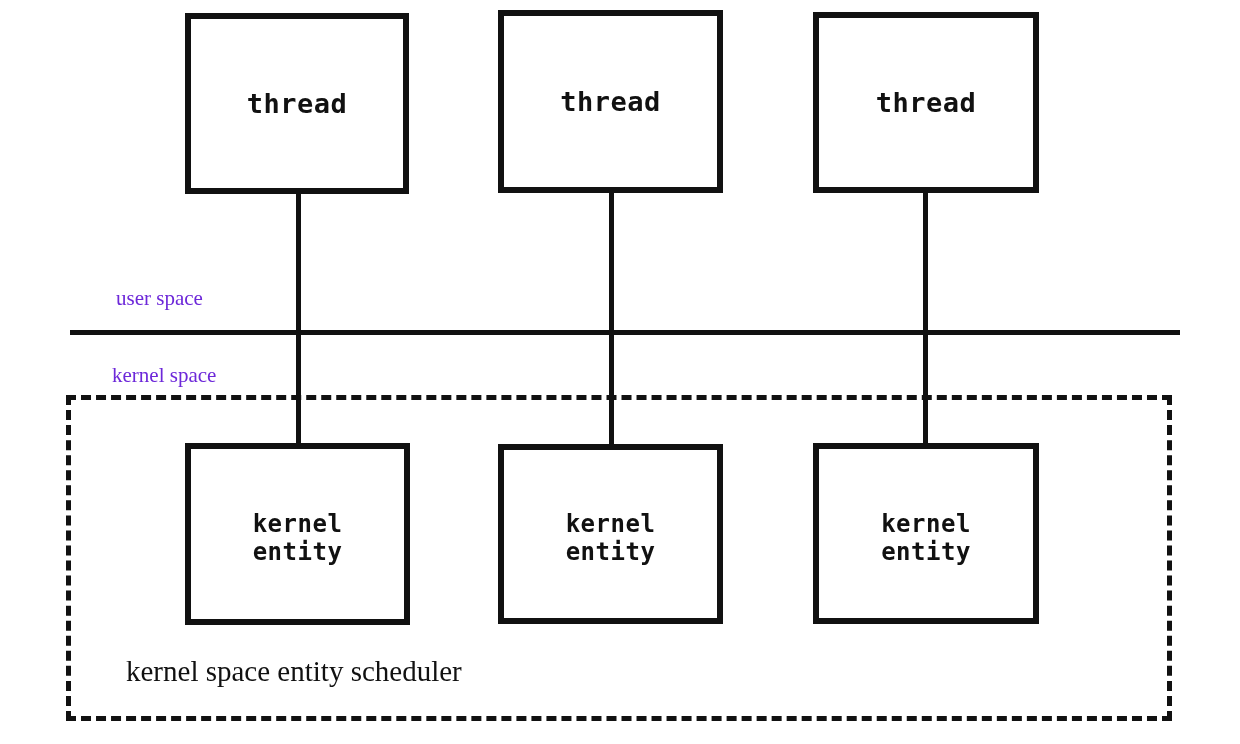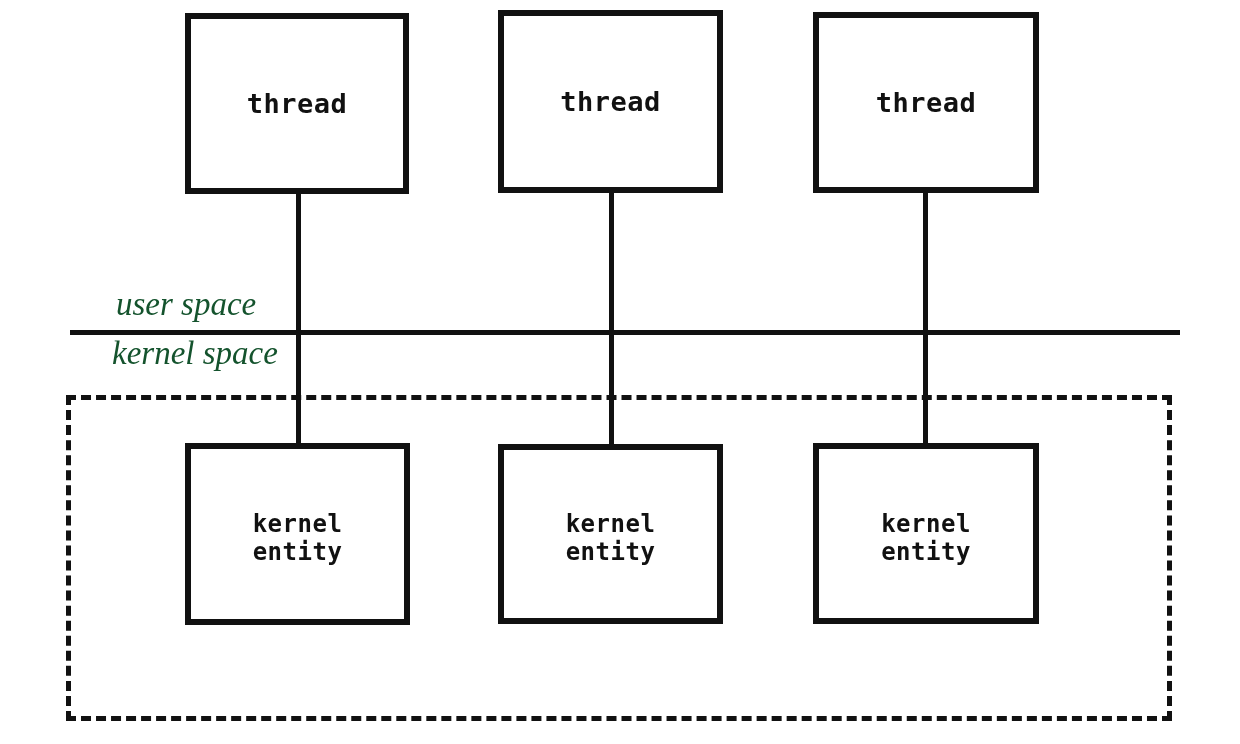--- a/index.html
+++ b/index.html
@@ -55,26 +55,25 @@
     position: absolute;
     height: 5px;
     background: #111111;
     z-index: 2;
   }
 
   
   .space-label {
     position: absolute;
     font-family: "Liberation Serif", serif;
-    font-size: 33px;
-    color: #14532d;
+    font-size: 21px;
+    color: #6d28d9;
     white-space: nowrap;
     z-index: 4;
     background: transparent;
-    font-style: italic;
   }
 
   
   .scheduler-region {
     position: absolute;
     box-sizing: border-box;
     border: 5px dashed #111111;
     background: transparent;
     z-index: 0;
   }
@@ -117,16 +116,17 @@
   <div class="node-box" style="left:498px; top:444px; width:225px; height:180px;">
     <span class="node-label small">kernel
 entity</span>
   </div>
   <div class="node-box" style="left:813px; top:443px; width:226px; height:181px;">
     <span class="node-label small">kernel
 entity</span>
   </div>
 
   <div class="space-label" style="left:116px; top:286px;">user space</div>
-  <div class="space-label" style="left:112px; top:335px;">kernel space</div>
+  <div class="space-label" style="left:112px; top:363px;">kernel space</div>
 
+  <div class="scheduler-label" style="left:126px; top:655px;">kernel space entity scheduler</div>
 
 </div>
 
 </body></html>

